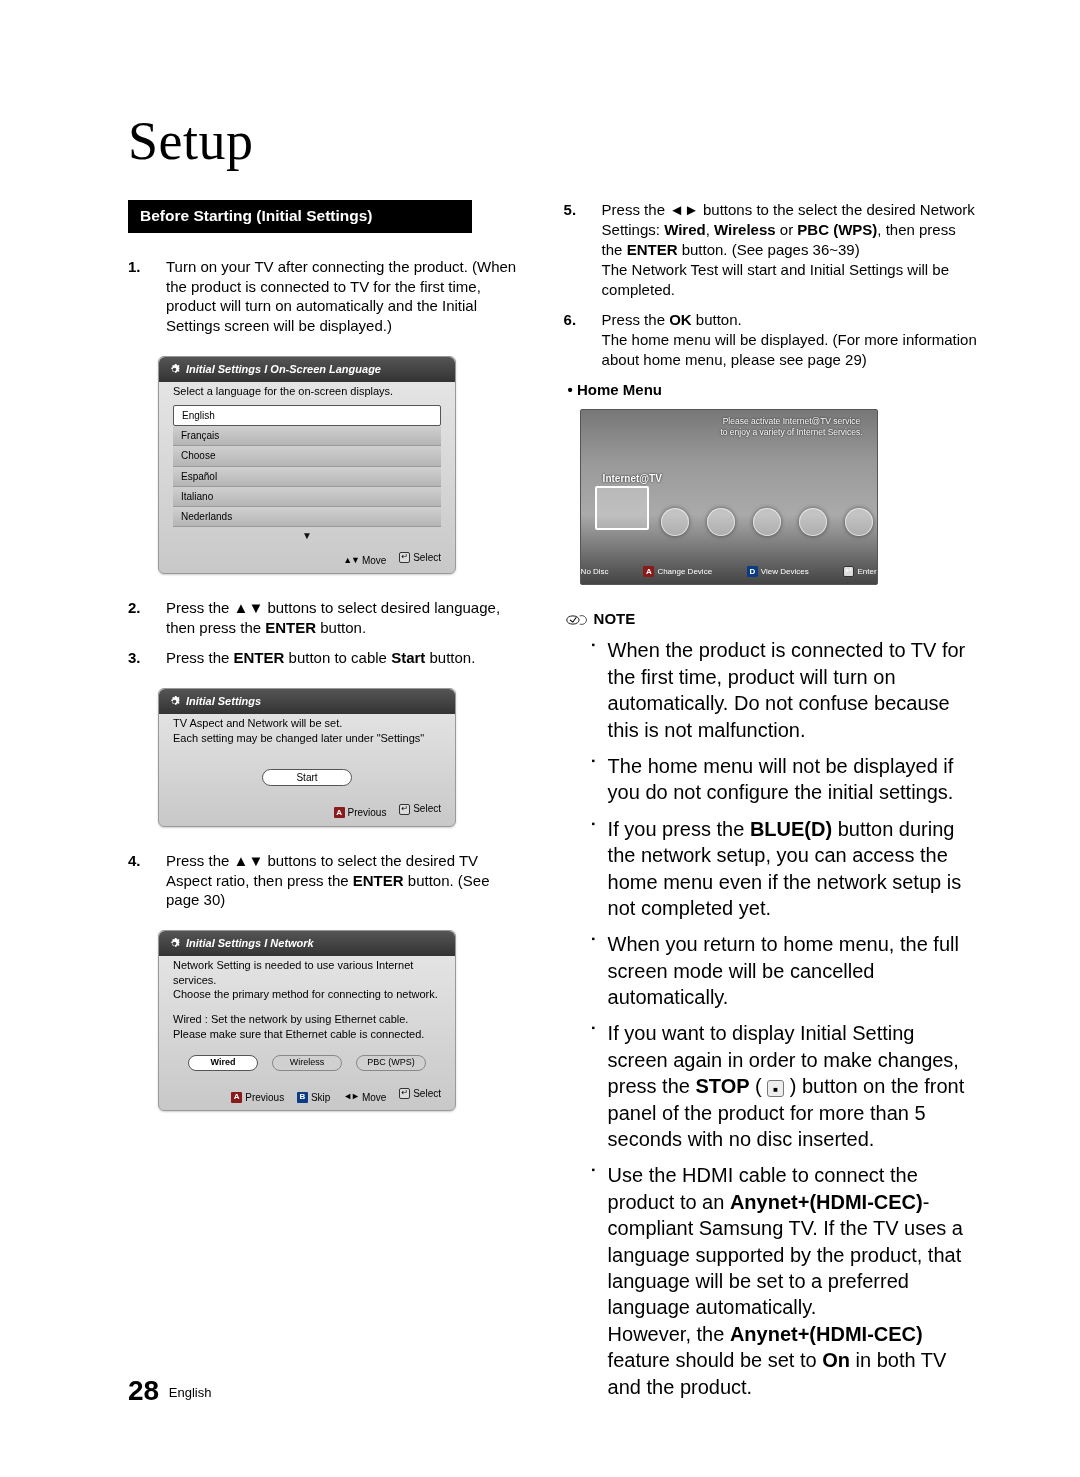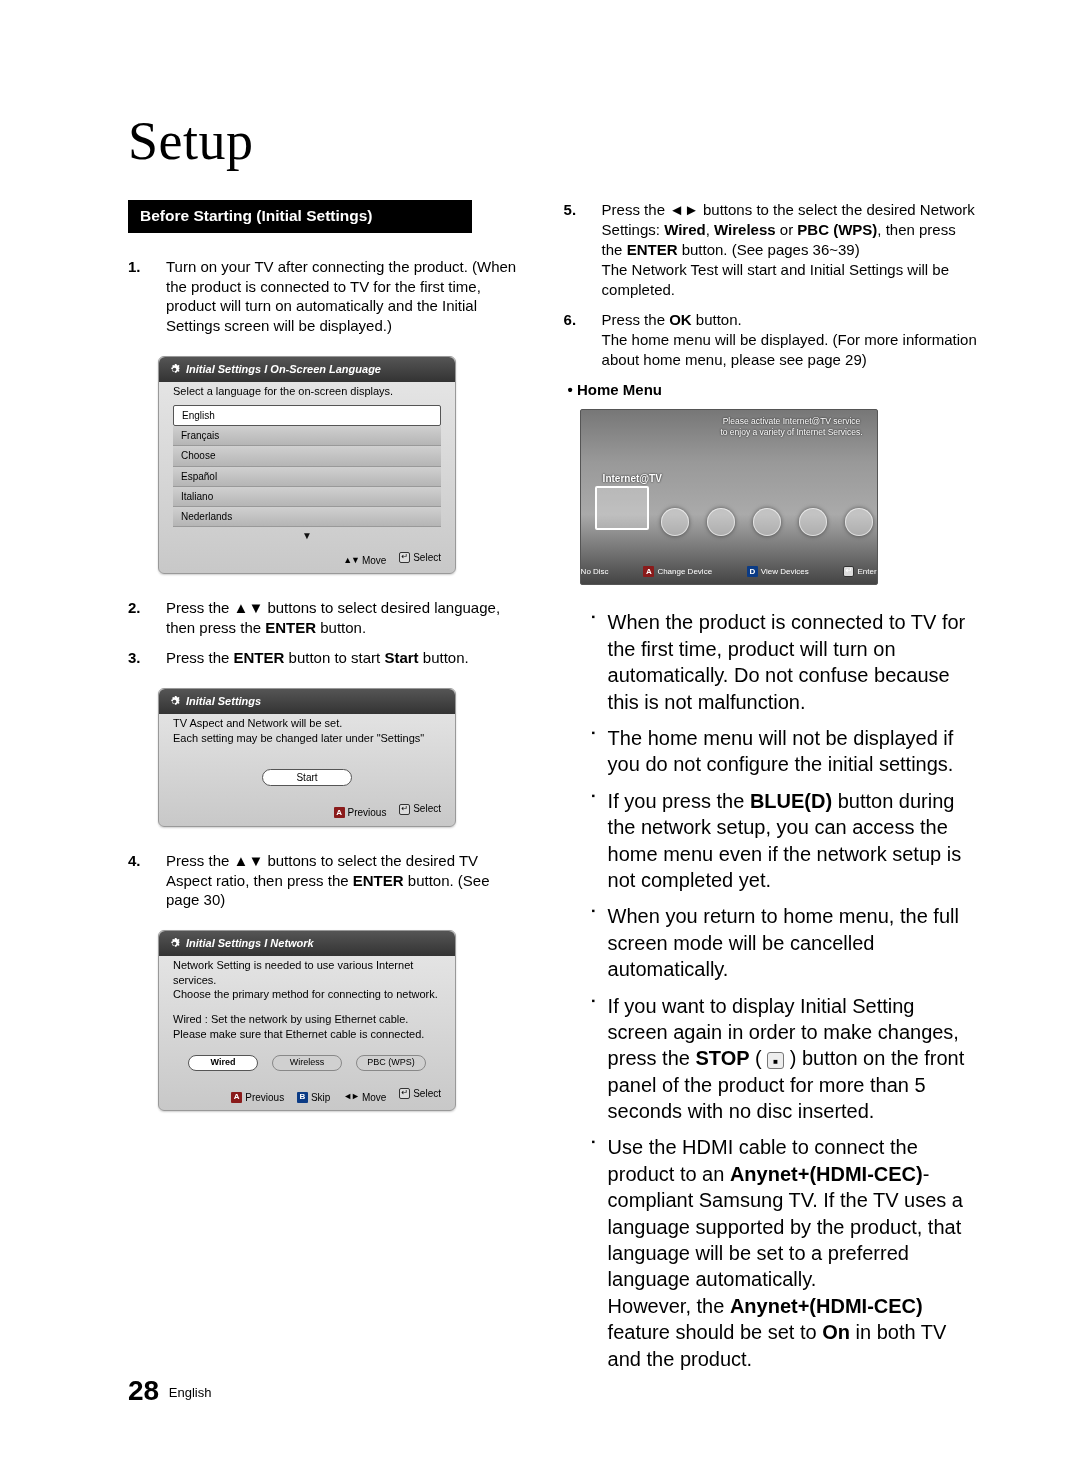--- a/index.html
+++ b/index.html
@@ -105,21 +105,21 @@
         </div>
       </div>
 
       <ol class="steps">
         <li>
           <span class="num">2.</span>
           <span class="txt"><span>Press the </span><span>▲▼</span><span> buttons to select desired language, then press the </span><span class="b">ENTER</span><span> button.</span></span>
         </li>
         <li>
           <span class="num">3.</span>
-          <span class="txt"><span>Press the </span><span class="b">ENTER</span><span> button to start </span><span class="b">Start</span><span> button.</span></span>
+          <span class="txt"><span>Press the </span><span class="b">ENTER</span><span> button to cable </span><span class="b">Start</span><span> button.</span></span>
         </li>
       </ol>
 
       <div class="osd">
         <div class="osd-title">
           <span class="gear"><svg viewBox="0 0 24 24">
                 <path d="M12 8a4 4 0 100 8 4 4 0 000-8zm9 4l2 3-2 2-3-1-2 3h-3l-1-3-3 1-2-2 1-3-3-1v-3l3-1-1-3 2-2 3 1 1-3h3l2 3 3-1 2 2-2 3 2 1v2z"></path>
               </svg></span>
           <span>Initial Settings</span>
         </div>
@@ -224,20 +224,30 @@
               <span class="key-letter blue">D</span> 
               <span>View Devices</span>
             </span>
           <span class="hf">
               <span class="key-round"></span> 
               <span>Enter</span>
             </span>
         </div>
       </div>
 
+      <div class="note-row">
+        <span class="note-icon">
+          <svg viewBox="0 0 32 20">
+              <ellipse cx="10" cy="10" rx="9" ry="6" fill="none" stroke="#000" stroke-width="1.3"></ellipse>
+              <path d="M6 10 L10 13 L15 6" fill="none" stroke="#000" stroke-width="1.5"></path>
+              <path d="M20 4 Q28 2 30 10 Q28 18 20 16" fill="none" stroke="#000" stroke-width="1"></path>
+            </svg>
+        </span>
+        <span class="b">NOTE</span>
+      </div>
 
       <ul class="note-list">
         <li>When the product is connected to TV for the first time, product will turn on automatically. Do not confuse because this is not malfunction.</li>
         <li>The home menu will not be displayed if you do not configure the initial settings.</li>
         <li><span>If you press the </span><span class="b">BLUE(D)</span><span> button during the network setup, you can access the home menu even if the network setup is not completed yet.</span></li>
         <li>When you return to home menu, the full screen mode will be cancelled automatically.</li>
         <li><span>If you want to display Initial Setting screen again in order to make changes, press the </span><span class="b">STOP</span> ( <span class="stop-key"></span> ) <span> button on the front panel of the product for more than 5 seconds with no disc inserted.</span></li>
         <li><span>Use the HDMI cable to connect the product to an </span><span class="b">Anynet+(HDMI-CEC)</span><span>-compliant Samsung TV. If the TV uses a language supported by the product, that language will be set to a preferred language automatically.</span><br><span>However, the </span><span class="b">Anynet+(HDMI-CEC)</span><span> feature should be set to </span><span class="b">On</span><span> in both TV and the product.</span></li>
       </ul>
     </div>

